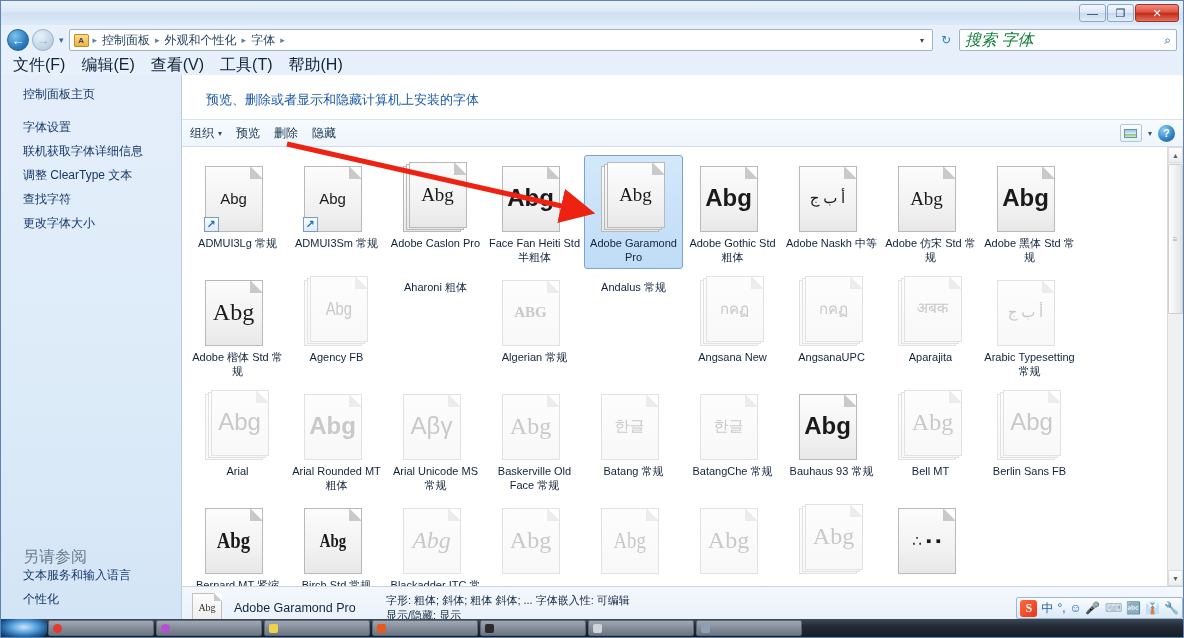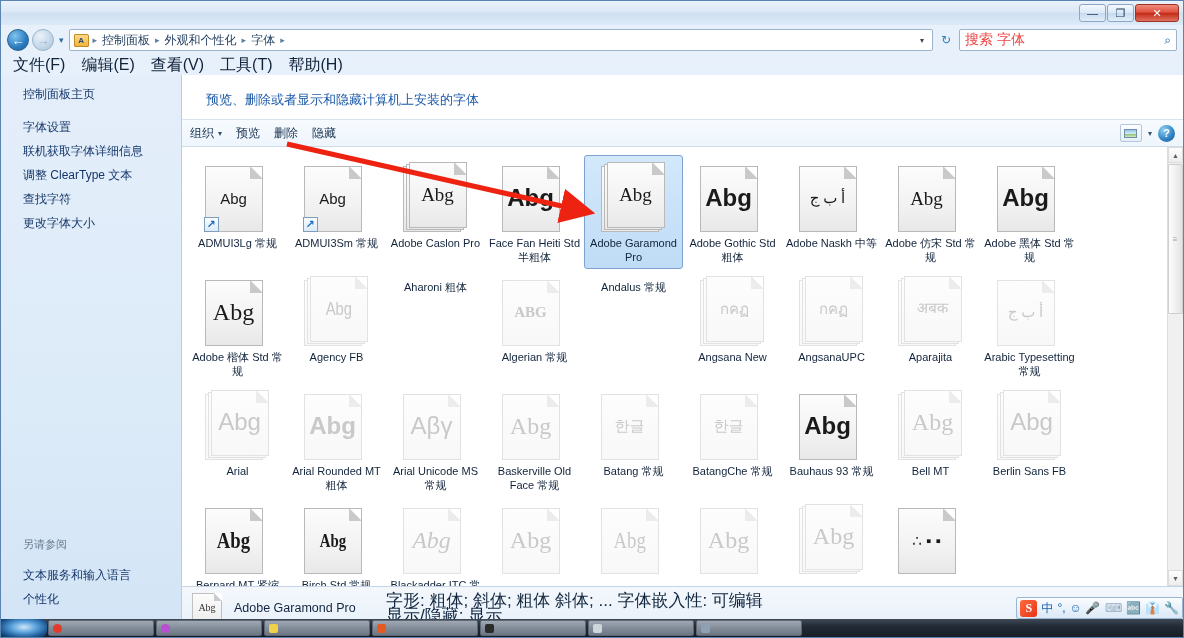--- a/index.html
+++ b/index.html
@@ -61,37 +61,37 @@
     border: 1px solid #c08b20; border-radius: 1px 2px 1px 1px;
     font-size: 8px; color: #2a4b70; text-align: center; line-height: 12px; font-weight: bold;
   }
   #crumbdrop { margin-left: auto; color: #35495e; font-size: 8px; padding: 0 4px; }
   .refresh { width: 20px; height: 21px; display:flex; align-items:center; justify-content:center;
              color:#2d7dbd; font-size:12px; border:1px solid transparent; }
   #searchbox {
     width: 218px; height: 22px; background: #fff; border: 1px solid #9cb3c9;
     border-radius: 2px; display: flex; align-items: center; padding: 0 5px;
   }
-  #searchbox .ph { flex:1; color: #ef4444; font-size: 14px; }
+  #searchbox .ph { flex:1; color: #15803d; font-style: italic; font-size: 16px; }
   .mag { color:#2f6fa8; font-size:12px; }
 
   
   #menubar { height: 20px; display: flex; align-items: center; padding-left: 12px; gap: 16px; }
   .menu-item { font-size: 16px; color: #11233b; }
 
   
   #bodyrow { display: flex; height: 553px; }
   #sidebar {
     width: 180px; padding: 12px 0 0 22px;
     background: linear-gradient(to bottom,#e4eefa 0%,#dcebf8 60%,#d3e4f6 100%);
     position: relative;
   }
   .side-link { font-size: 12px; color: #15376a; margin-bottom: 9px; line-height: 15px; }
   .side-gap { height: 9px; }
-  .side-head { font-size: 11px; color: #6a7d91; margin-bottom: 16px; }
+  .side-head { font-size: 16px; color: #6a7d91; margin-bottom: 0; }
   #sidebar-bottom { position: absolute; left: 22px; bottom: 12px; }
 
   
   #content {
     flex: 1; background: #fff; border-left: 1px solid #b9cde2;
     display: flex; flex-direction: column; position: relative;
   }
   #page-head { padding: 16px 0 10px 24px; }
   #page-head .t { font-size: 13px; color: #1c5aa8; }
   #cmdbar {
@@ -215,21 +215,21 @@
     display:flex; align-items:center; justify-content:center;
     font-size:10px; color:#333;
     font-family:"Liberation Serif",serif;
   }
   #det-ico::after {
     content:""; position:absolute; right:-1px; top:-1px;
     border-width:0 8px 8px 0; border-style:solid;
     border-color:#fff #fff #cbcbcb #cbcbcb;
   }
   #det-name { font-size: 12.5px; color: #10263f; min-width: 140px; }
-  #det-props { font-size: 17px; color: #10263f; line-height: 15px; }
+  #det-props { font-size: 11px; color: #10263f; line-height: 15px; }
 
   
   #taskbar {
     position: absolute; left: 0; bottom: 0; width: 1184px; height: 18px;
     background: linear-gradient(to bottom,#3f4a57 0%,#222b36 40%,#161d26 100%);
     display: flex; align-items: center;
   }
   #startorb {
     width: 46px; height: 18px;
     background: radial-gradient(ellipse at 50% 45%,#cfe6f7 0%,#5ba3dd 38%,#19558f 75%,#0b2f55 100%);

